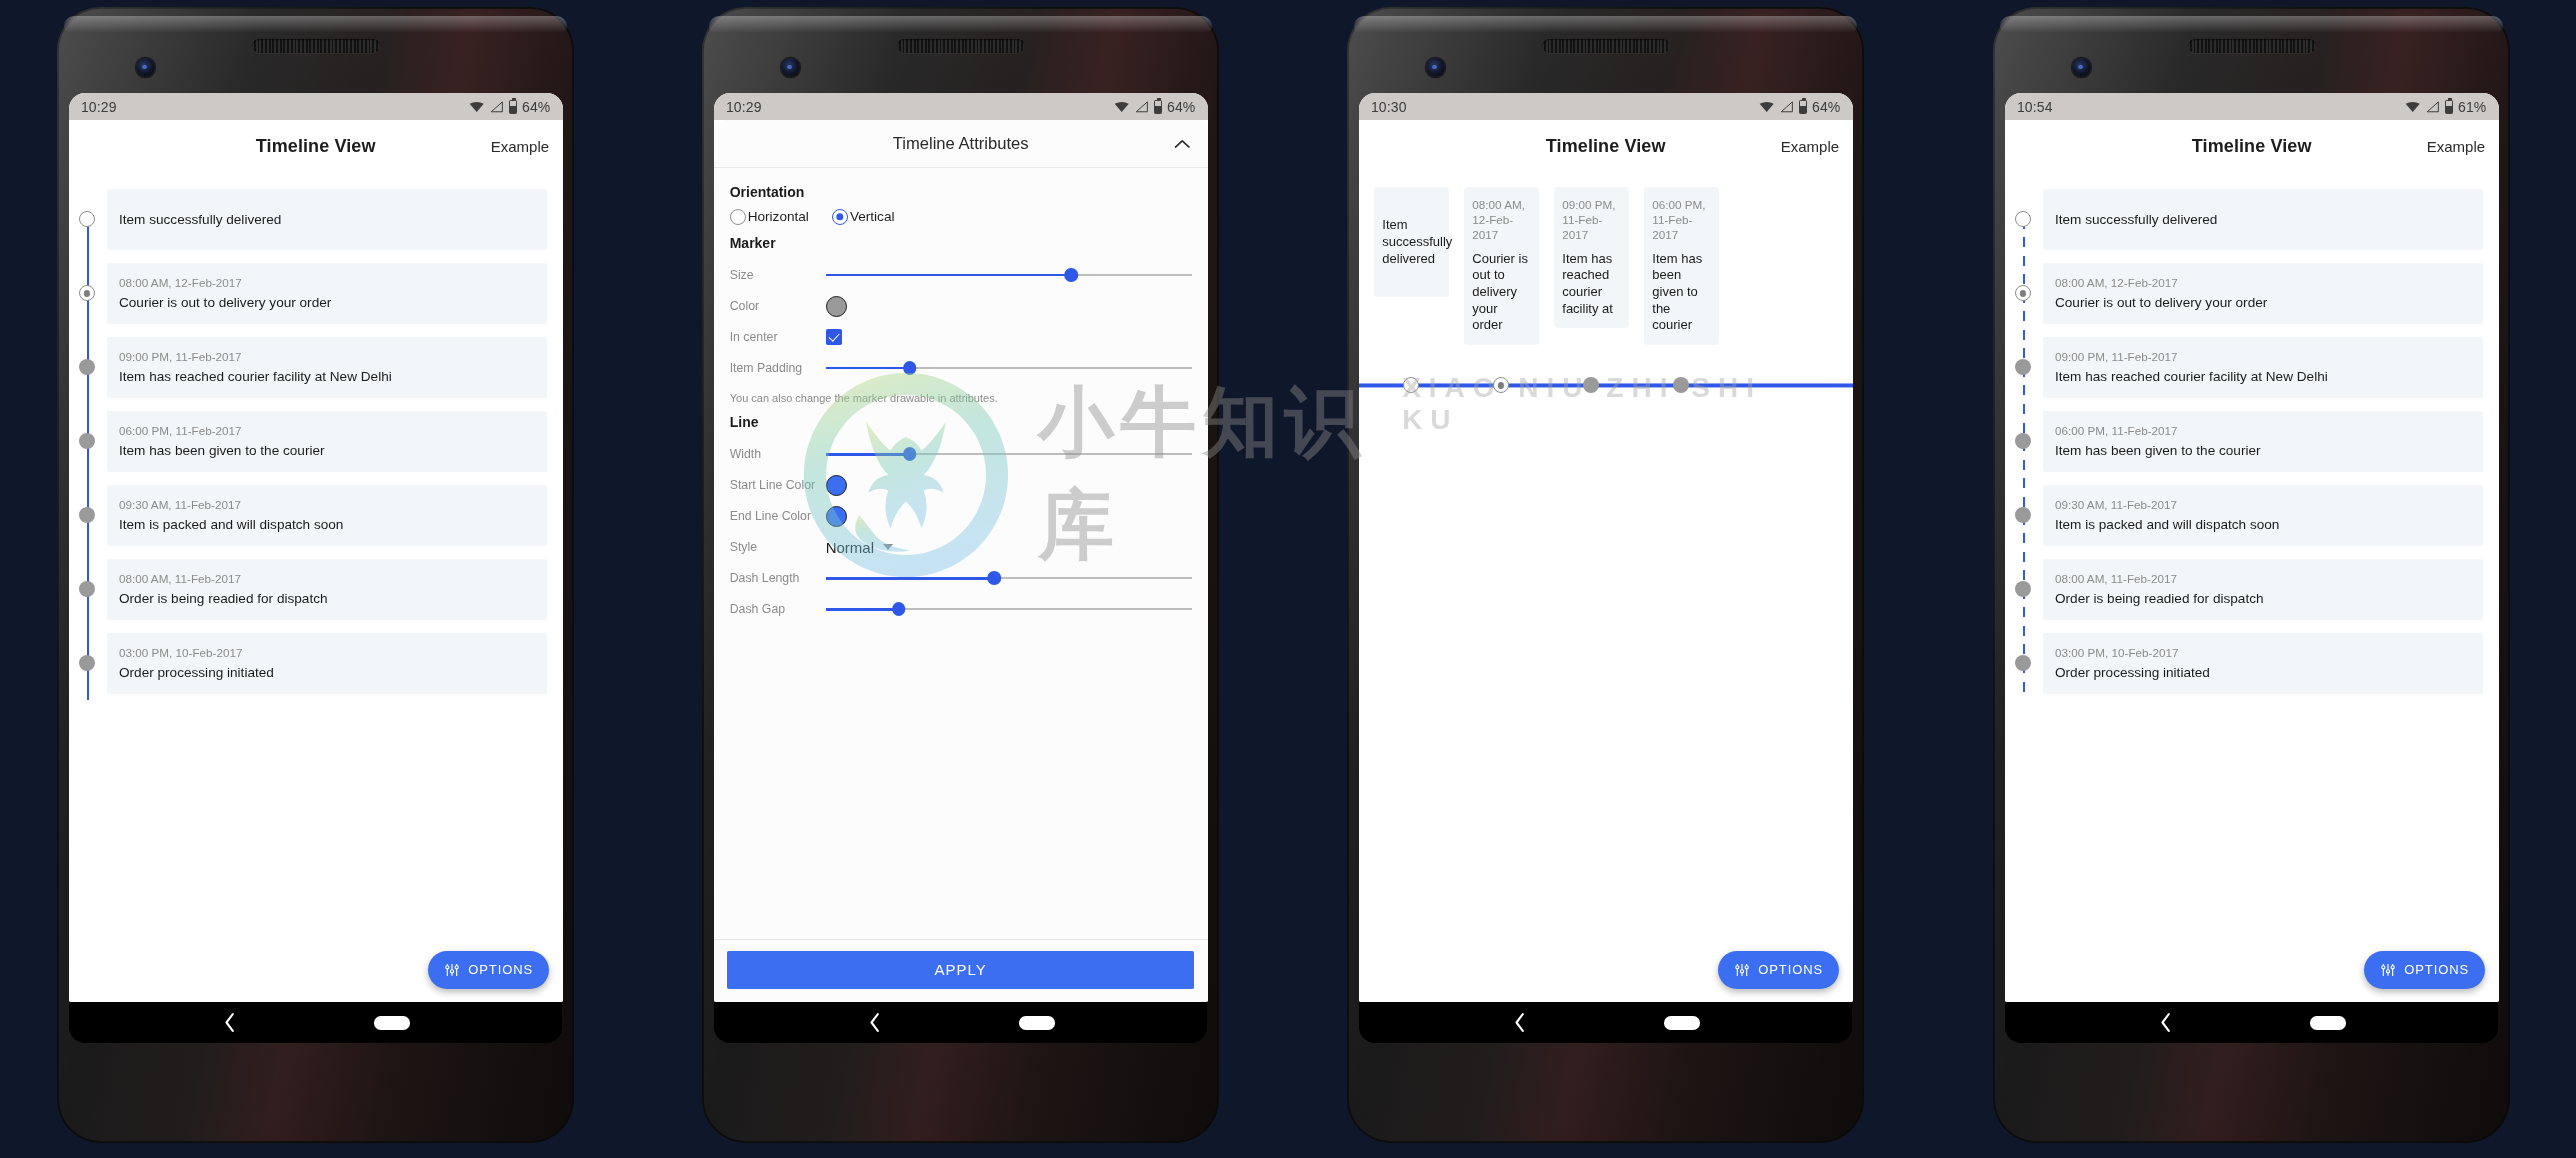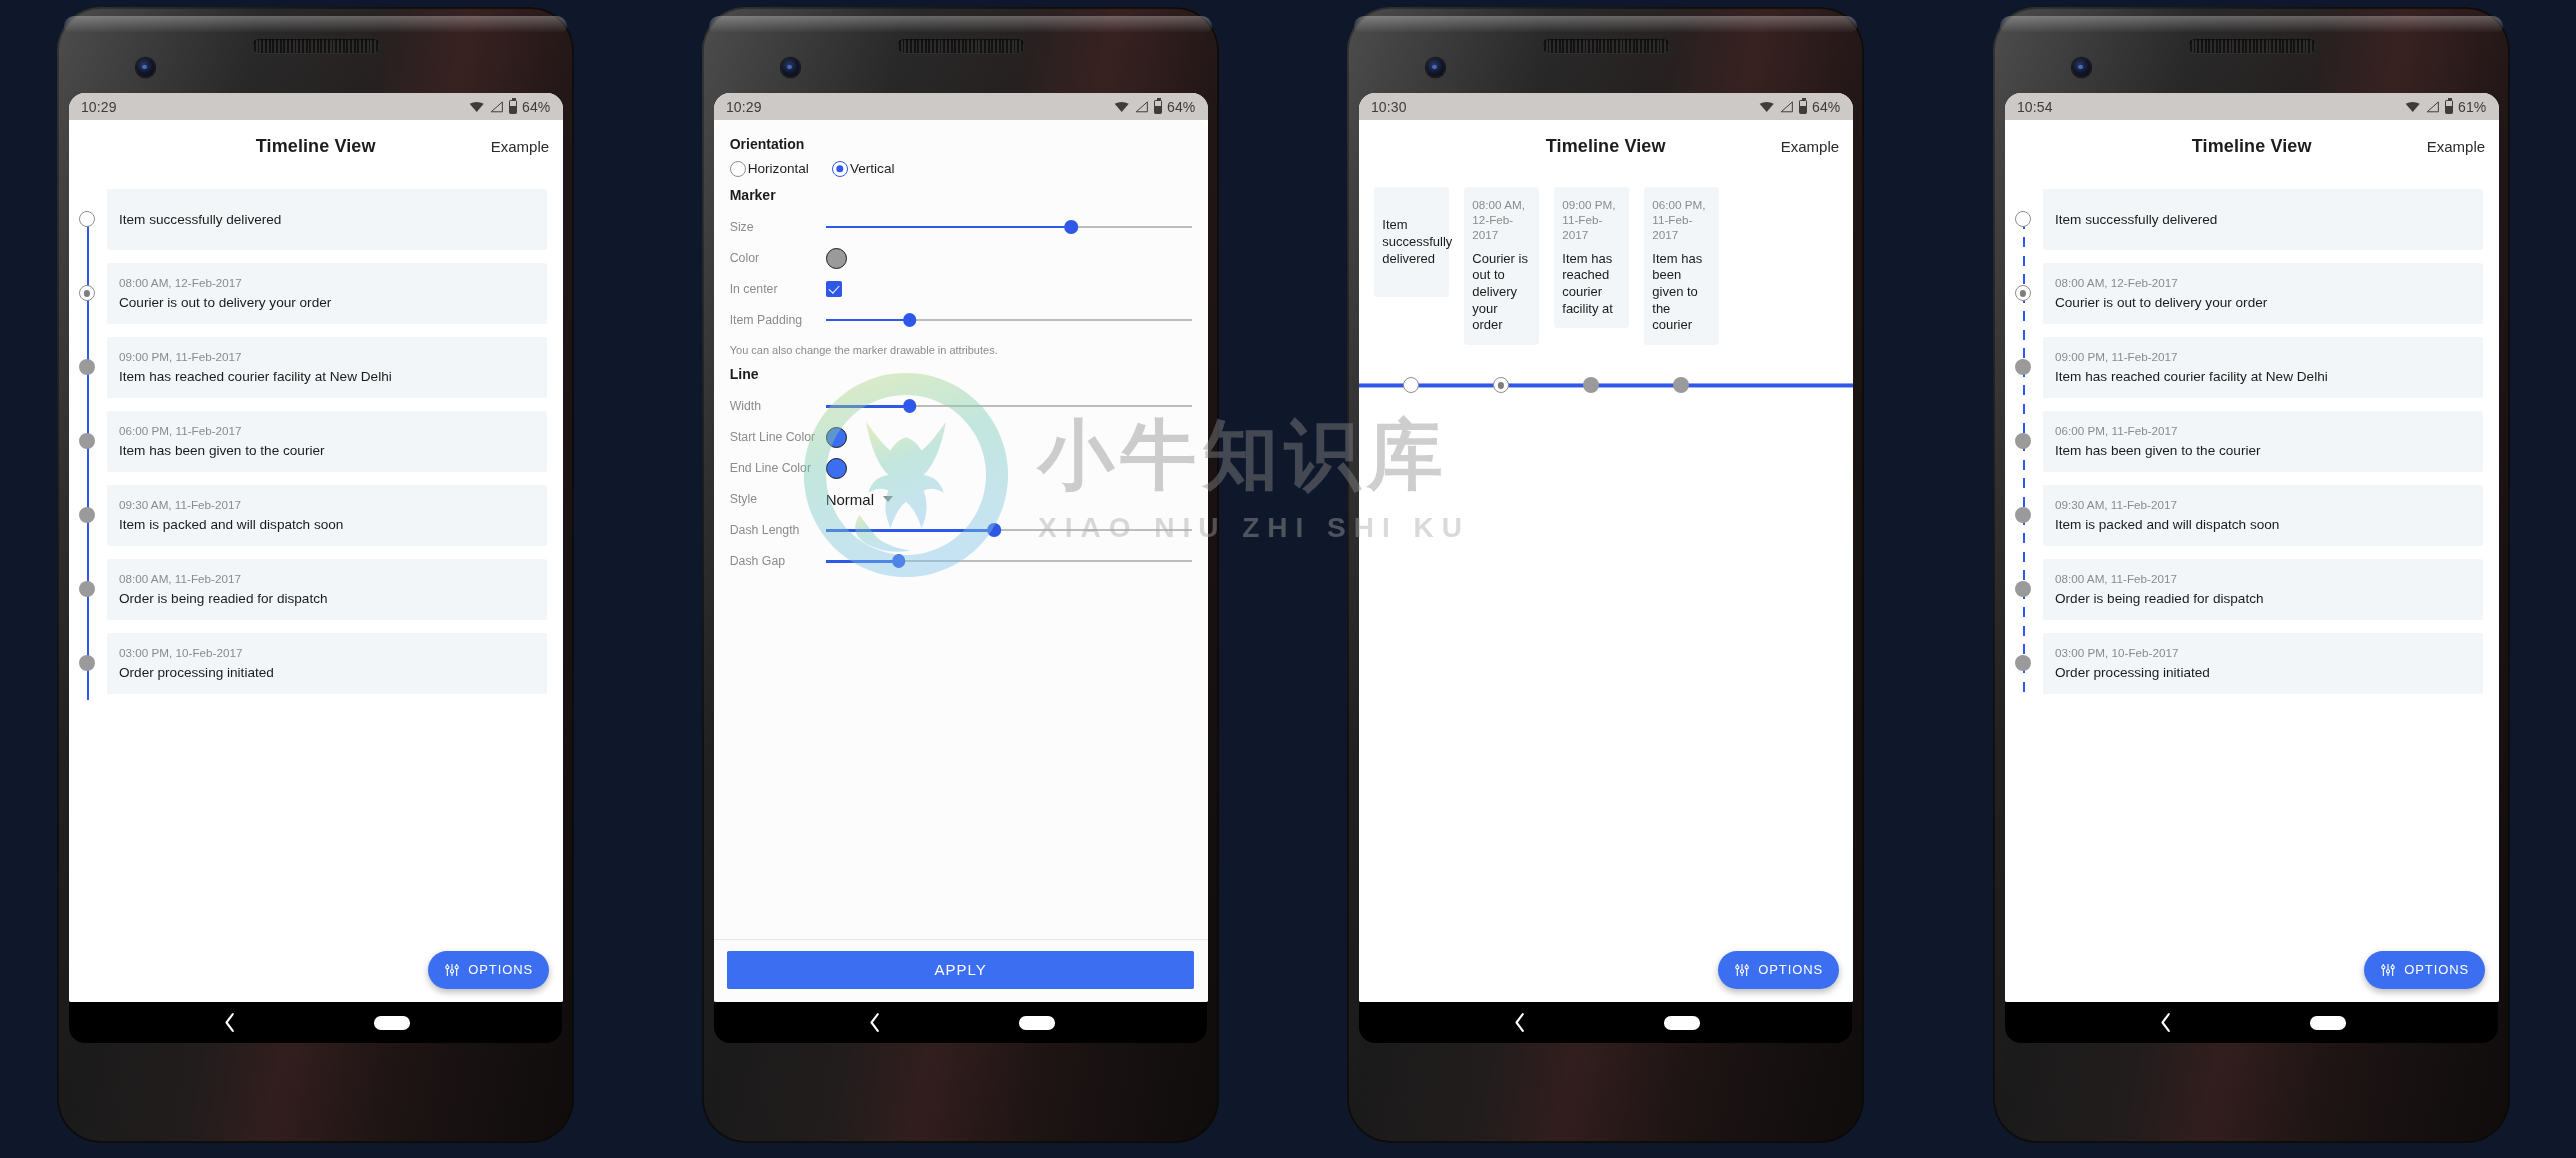--- a/index.html
+++ b/index.html
@@ -166,21 +166,21 @@
   }
   .nav-home{ width:36px; height:13.6px; border-radius:6.8px; background:#fff; }
 
   
   .watermark{
     position:absolute; left:795px; top:342px; width:986px; height:265px;
     display:flex; align-items:center; gap:21px; pointer-events:none; z-index:50;
     opacity:.42;
   }
   .wm-logo{ width:222px; height:222px; flex:0 0 222px; position:relative; }
-  .wm-text{ display:flex; flex-direction:column; gap:3.7px; }
+  .wm-text{ display:flex; flex-direction:row; gap:3.7px; }
   .wm-cn{ font-size:76px; color:#8c8c8c; letter-spacing:6.2px; font-family:"DejaVu Sans", sans-serif; font-weight:700;}
   .wm-en{ font-size:28px; color:#a6a6a6; letter-spacing:8px; font-family:"Liberation Sans", sans-serif;font-weight:bold; }
 </style>
 </head>
 <body>
 
 <div class="stage">
 
   <div class="phone p1">
     <div class="chassis"></div>
@@ -329,20 +329,26 @@
               <path d="M20 1 L20 17 L2 17 Z" fill="none" stroke="#3d3d3d" stroke-width="1.6"></path>
             </svg>
           <span class="icon-batt">
               <i></i>
             </span>
           <span class="batt-pct">64%</span>
         </span>
       </div>
 
       <div class="sheet">
+        <div class="sheet-head">
+          <span class="sh-title">Timeline Attributes</span>
+          <svg class="chev" width="18.5" height="12.3" viewBox="0 0 30 20">
+              <path d="M4 15 L15 5 L26 15" fill="none" stroke="#2a2a2a" stroke-width="2.6" stroke-linecap="round" stroke-linejoin="round"></path>
+            </svg>
+        </div>
 
         <div class="sheet-body">
 
           <div class="group-title first">Orientation</div>
           <div class="radio-row">
             <span class="radio"></span>
             <span class="radio-label">Horizontal</span>
             <span class="radio on"></span>
             <span class="radio-label">Vertical</span>
           </div>

